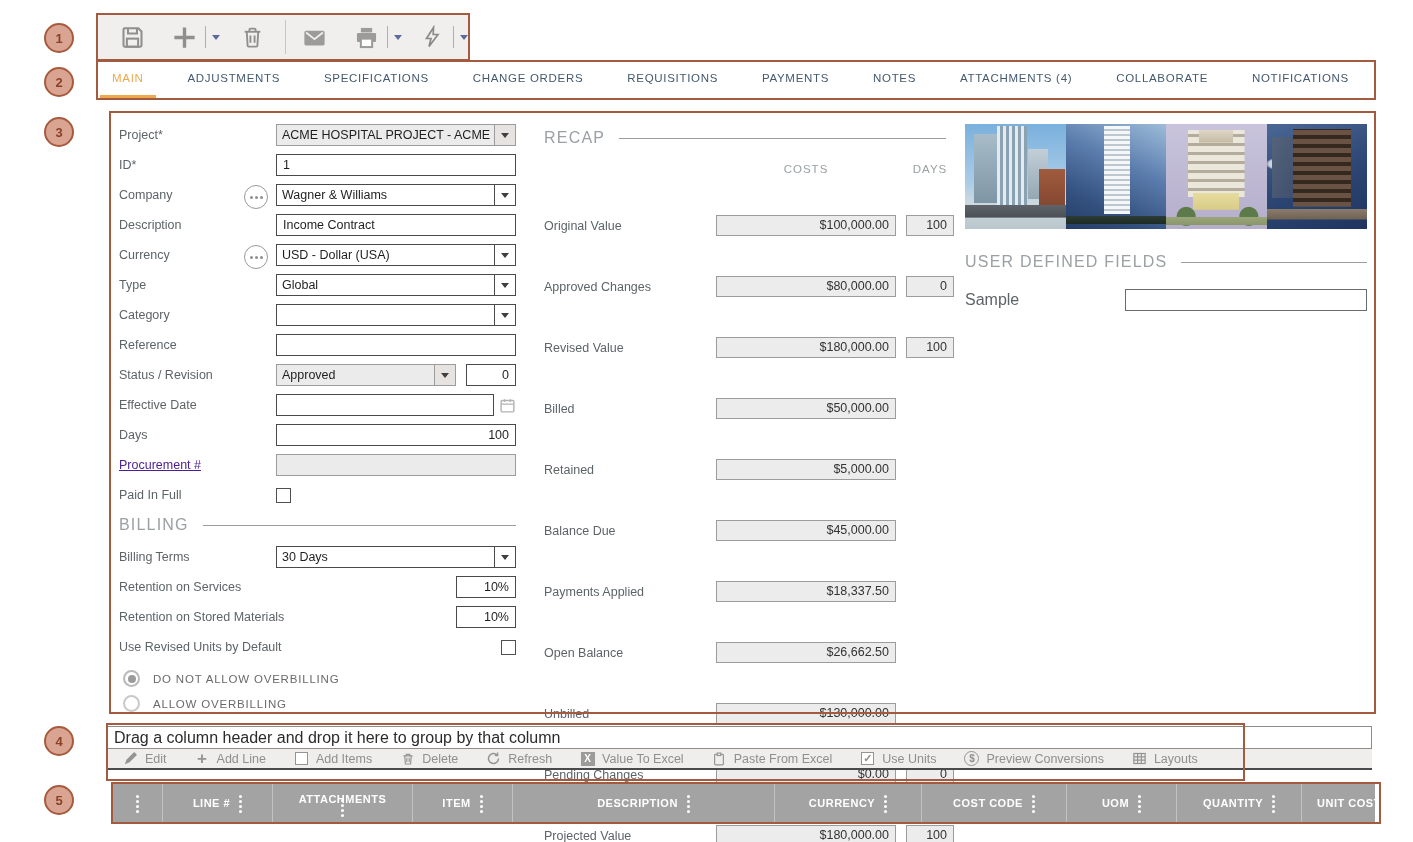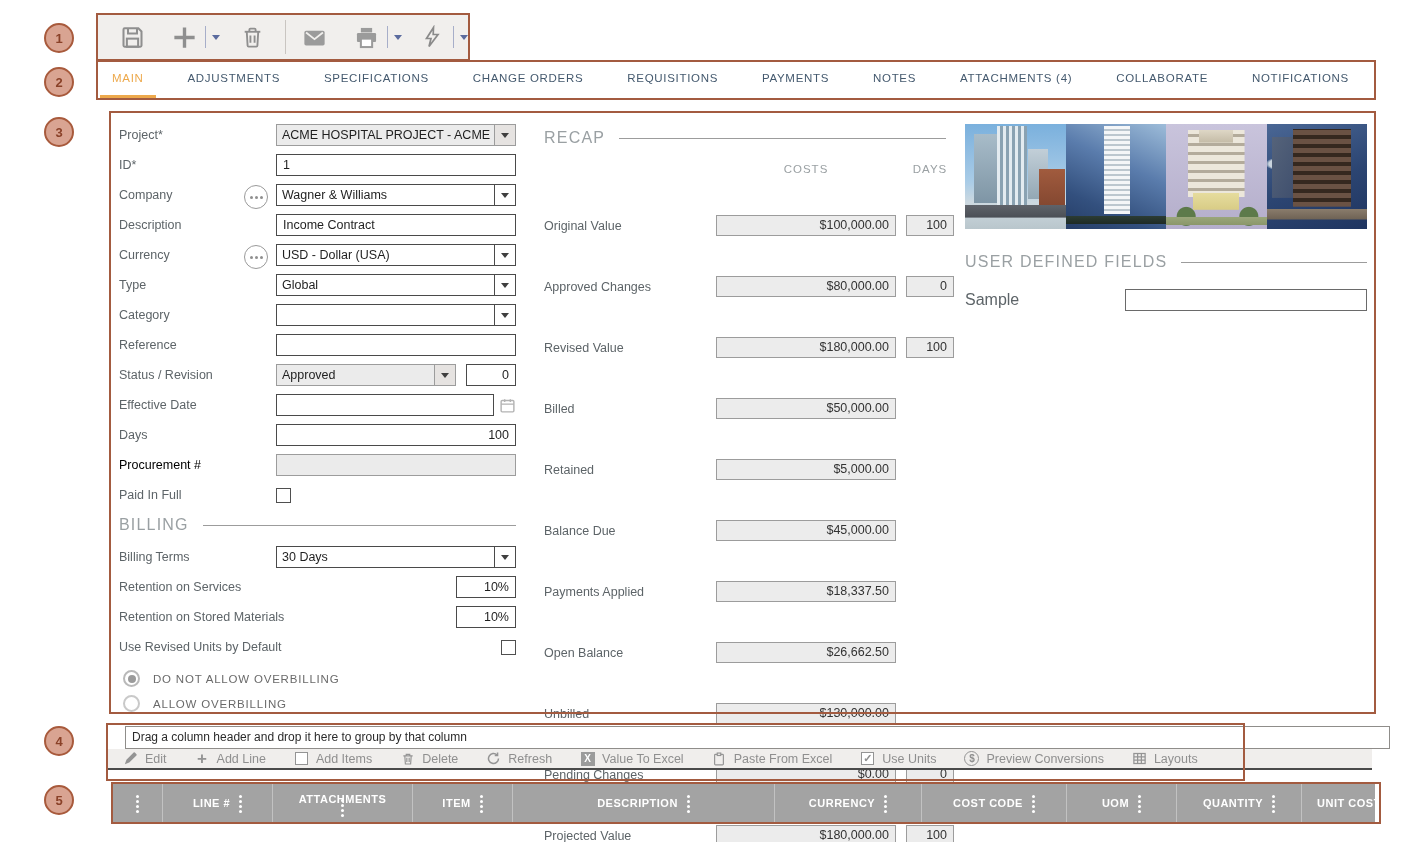--- a/index.html
+++ b/index.html
@@ -36,21 +36,21 @@
     color:#44596e; cursor:pointer; border-bottom:4px solid transparent; white-space:nowrap; }
   .tab.active { color:#eda94c; border-bottom-color:#eda94c; }
 
   
   .panel { position:absolute; left:110px; top:112px; width:1265px; height:601px; background:#fff; border:1px solid #d6d4d2; }
 
   
   .formcol { position:absolute; left:8px; top:11px; width:397px; }
   .frow { display:flex; align-items:center; height:22px; margin-bottom:8px; }
   .flabel { width:157px; flex:none; font-size:12.5px; color:#5d6468; position:relative; }
-  .flabel.link span { color:#000000; cursor:pointer; }
+  .flabel.link span { text-decoration:underline; color:#4c1d95; cursor:pointer; }
   .lookup { position:absolute; right:8px; top:-3px; width:24px; height:24px; border:1px solid #9a9a9a;
     border-radius:50%; display:flex; align-items:center; justify-content:center; gap:2px; cursor:pointer; background:#fff; }
   .lookup i { width:3px; height:3px; border-radius:50%; background:#8f8f8f; }
   .inp { height:22px; border:1px solid #4a4a4a; background:#fff; font-family:"Liberation Sans",sans-serif;
     font-size:12.5px; color:#1f1f1f; padding:0 6px; outline:none; }
   .w-full { width:240px; }
   .sel { height:22px; border:1px solid #4a4a4a; background:#fff; display:flex; align-items:stretch; cursor:pointer; }
   .sel .val { flex:1; font-size:12.5px; color:#1f1f1f; padding:0 5px; line-height:20px; white-space:nowrap; overflow:hidden; }
   .sel .btn { width:21px; flex:none; border-left:1px solid #4a4a4a; display:flex; align-items:center; justify-content:center; background:#fff; }
   .sel .btn b { width:0; height:0; border-left:4px solid transparent; border-right:4px solid transparent; border-top:5px solid #3f3f3f; }
@@ -108,22 +108,22 @@
     repeating-linear-gradient(0deg,#6a5244 0 5px,#35281f 5px 9px) no-repeat 62% 18%/58% 74%,
     linear-gradient(115deg,#55637a 0%,#3e4e6d 100%) no-repeat 8% 30%/26% 58%,
     radial-gradient(ellipse 40px 12px at 26% 38%, #c9d4de 0 60%, transparent 70%) no-repeat,
     linear-gradient(160deg,#4a6795 0%,#2c4572 55%,#1f3560 100%); }
   .udf-row1 { display:flex; align-items:center; height:22px; margin-top:22px; }
   .udf-row2 { display:flex; align-items:center; height:22px; margin-top:16px; }
   .udf-label { font-size:16px; color:#5d6468; flex:none; }
   .udf-inp { margin-left:auto; width:242px; height:22px; border:1px solid #6a6a6a; }
 
   
-  .groupbar { position:absolute; left:125px; top:726px; width:1265px; height:23px; background:#fff;
-    border:1px solid #8f8d8a; font-size:12px; color:#2b2b2b; line-height:21px; padding-left:6px; cursor:default; }
+  .groupbar { position:absolute; left:107px; top:726px; width:1265px; height:23px; background:#fff;
+    border:1px solid #8f8d8a; font-size:16px; color:#2b2b2b; line-height:21px; padding-left:6px; cursor:default; }
   .gridbar { position:absolute; left:107px; top:749px; width:1265px; height:21px; background:#f0eeec;
     border-bottom:2px solid #4a4a4a; display:flex; align-items:center; padding-left:16px; gap:28px; }
   .gitem { display:flex; align-items:center; gap:7px; font-size:12.5px; color:#8f8f8f; cursor:pointer; white-space:nowrap; }
   .mini { width:15px; height:15px; display:flex; align-items:center; justify-content:center; flex:none; }
   .mini-plus { font-size:17px; font-weight:700; color:#949494; line-height:13px; }
   .mini-square { width:13px; height:13px; border:1.5px solid #949494; background:#fff; }
   .mini-check { width:13px; height:13px; border:1.5px solid #949494; background:#fff; color:#8f8f8f;
     font-size:11px; line-height:11px; text-align:center; font-weight:700; }
   .mini-x { width:14px; height:14px; background:#9b9b9b; color:#fff; font-size:10px; font-weight:700;
     display:flex; align-items:center; justify-content:center; }

